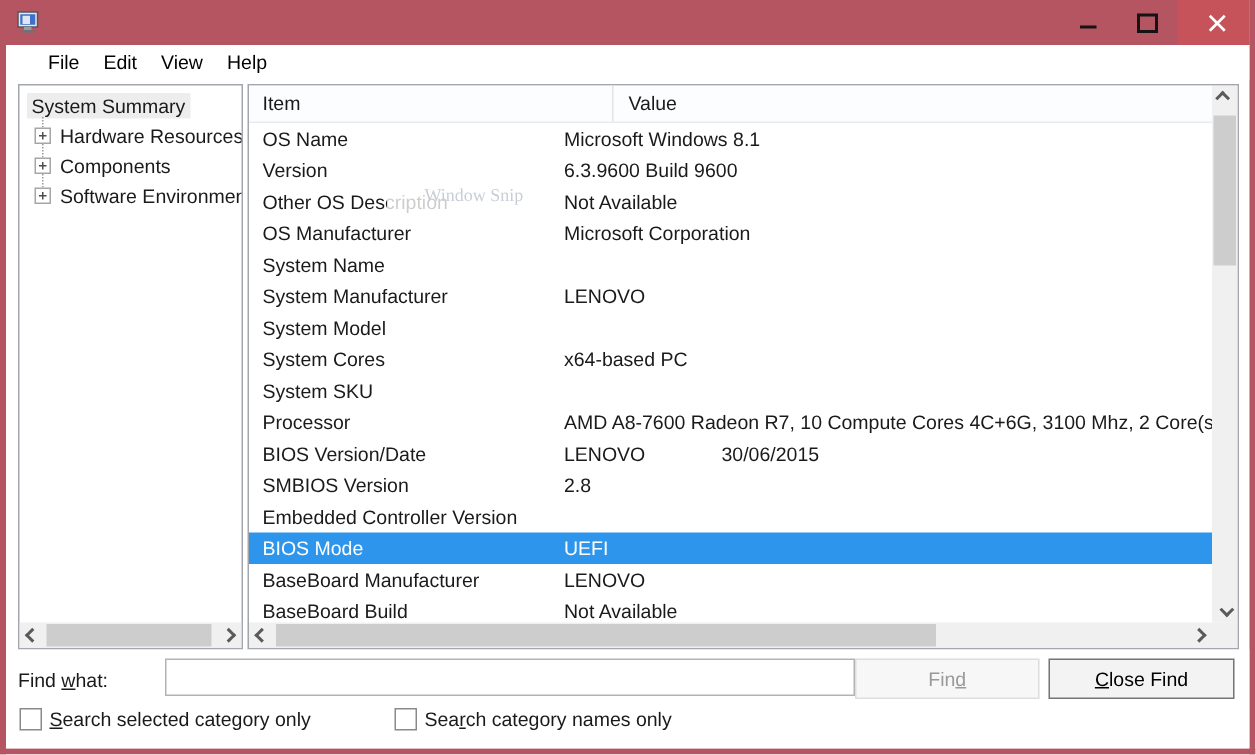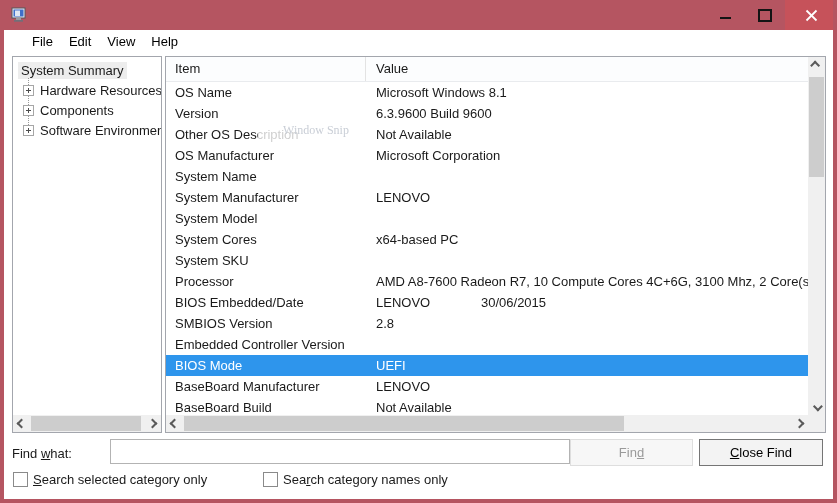--- a/index.html
+++ b/index.html
@@ -45,21 +45,21 @@
   .plusbox{position:absolute;left:10px;top:4px;width:11px;height:11px;box-sizing:border-box;
            border:1px solid #a6a6a6;background:#fff;}
   .plusbox::before{content:"";position:absolute;left:2px;right:2px;top:4px;height:1px;background:#4d4d4d;}
   .plusbox::after{content:"";position:absolute;top:2px;bottom:2px;left:4px;width:1px;background:#4d4d4d;}
 
   
   .thead{position:absolute;top:0;left:0;right:17px;height:24px;display:flex;
          border-bottom:1px solid #e9ebee;background:#fcfdfe;}
   .th{line-height:24px;}
   .th-item{width:199px;padding-left:9px;box-sizing:border-box;}
-  .th-value{flex:1;padding-left:10px;border-left:1px solid #e3e3e3;}
+  .th-value{flex:1;padding-left:10px;border-left:1px solid #e3e3e3;margin-left:43px;}
   .rows{position:absolute;top:25px;left:0;right:17px;bottom:17px;overflow:hidden;}
   .row{height:21px;line-height:21px;display:flex;white-space:nowrap;}
   .row.selected{background:var(--sel);color:#ffffff;}
   .cell-item{flex:0 0 200px;padding-left:9px;box-sizing:border-box;overflow:hidden;}
   .cell-value{flex:1;padding-left:10px;overflow:hidden;}
   .v1{display:inline-block;min-width:105px;}
 
   
   .vscroll{position:absolute;top:0;right:0;bottom:17px;width:17px;background:#f0f0f0;}
   .hscroll{position:absolute;left:0;bottom:0;height:17px;background:#f0f0f0;}
@@ -196,21 +196,21 @@
         </div>
         <div class="row">
           <div class="cell-item">System SKU</div>
           <div class="cell-value"></div>
         </div>
         <div class="row">
           <div class="cell-item">Processor</div>
           <div class="cell-value">AMD A8-7600 Radeon R7, 10 Compute Cores 4C+6G, 3100 Mhz, 2 Core(s)</div>
         </div>
         <div class="row">
-          <div class="cell-item">BIOS Embedded/Date</div>
+          <div class="cell-item">BIOS Version/Date</div>
           <div class="cell-value"><span class="v1">LENOVO</span><span>30/06/2015</span></div>
         </div>
         <div class="row">
           <div class="cell-item">SMBIOS Version</div>
           <div class="cell-value">2.8</div>
         </div>
         <div class="row">
           <div class="cell-item">Embedded Controller Version</div>
         </div>
         <div class="row selected">

